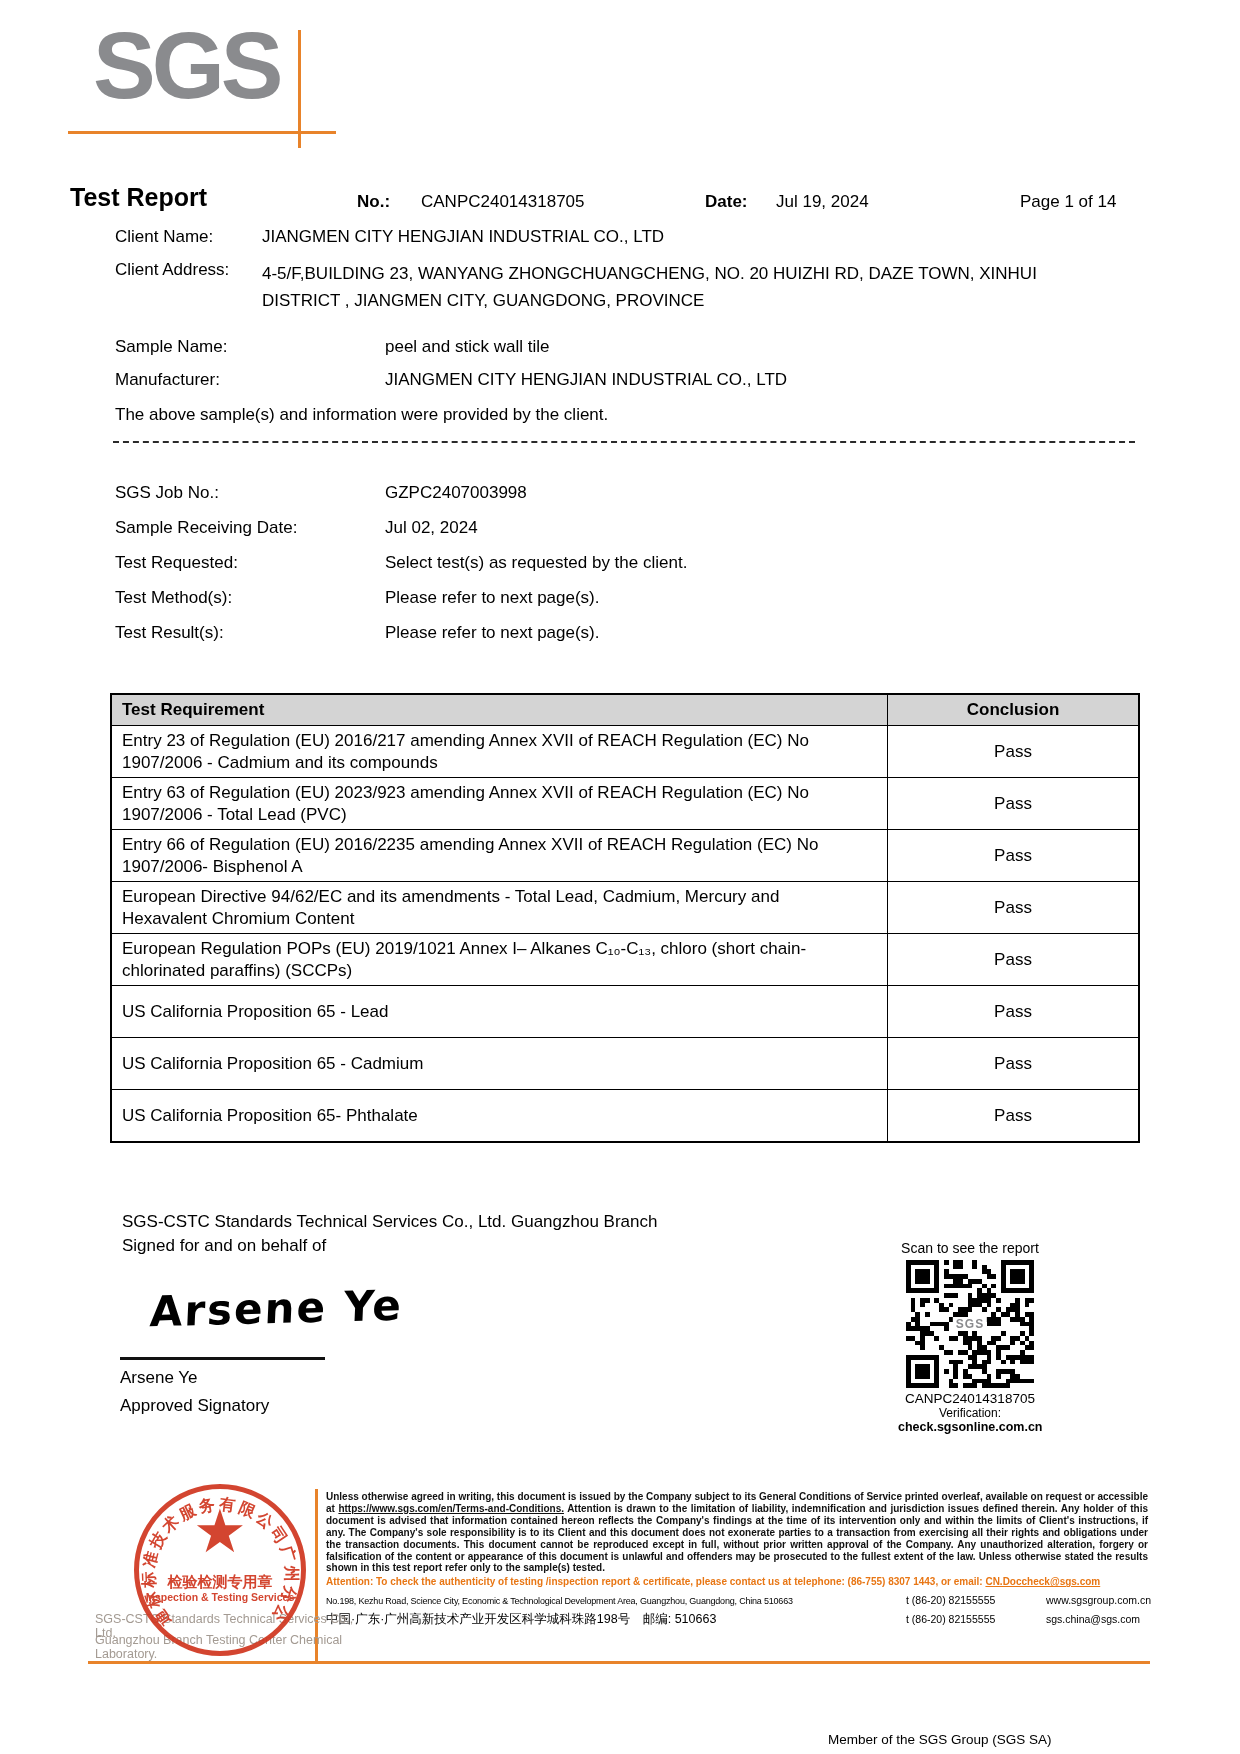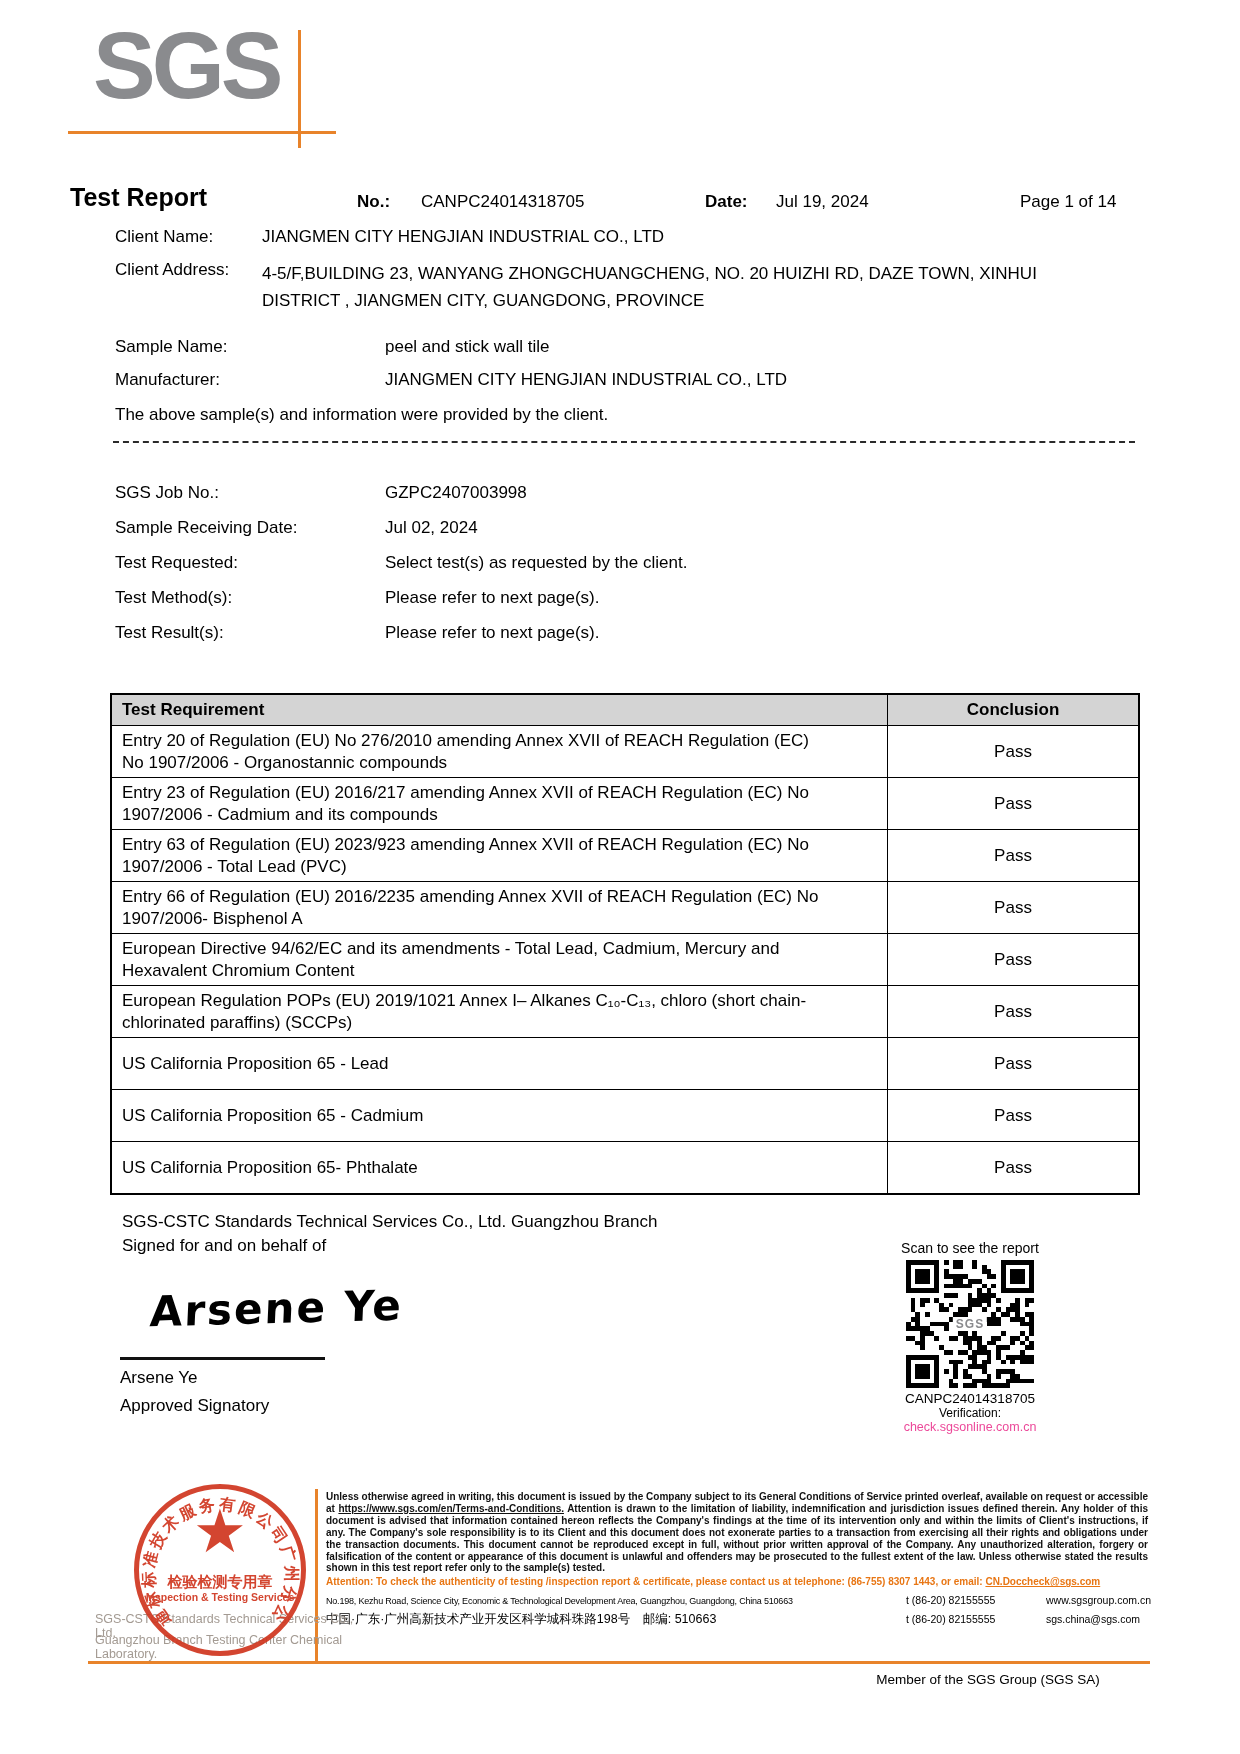--- a/index.html
+++ b/index.html
@@ -88,21 +88,21 @@
   .f-text{position:absolute;left:326px;top:1491px;width:822px;}
   .disc{font-size:10px;line-height:11.9px;text-align:justify;font-weight:600;color:#111;margin:0;}
   .disc a,.attn a{color:inherit;text-decoration:underline;}
   .attn{font-size:10px;line-height:12.2px;font-weight:bold;color:#e87614;margin:2px 0 0 0;}
   .addr-row{display:flex;align-items:baseline;margin-top:5px;}
   .addr-main{width:580px;flex:none;}
   .addr-en{font-size:9px;letter-spacing:-0.2px;}
   .addr-cn{font-size:12.5px;}
   .addr-phone{width:140px;flex:none;font-size:10.5px;}
   .addr-extra{flex:1;font-size:10.5px;}
-  .member{position:absolute;left:828px;top:1672px;width:320px;text-align:center;font-size:13.5px;}
+  .member{position:absolute;left:828px;top:1732px;width:320px;text-align:left;font-size:13.5px;}
 </style>
 </head>
 <body>
 
 <div class="page">
 
   <div class="logo">
     <div class="logo-text">SGS</div>
     <div class="logo-vline"></div>
     <div class="logo-hline"></div>
@@ -156,24 +156,20 @@
       <span class="k">Test Result(s):</span>
       <span class="v">Please refer to next page(s).</span>
     </div>
   </div>
 
   <table class="results">
     <tbody>
         <tr>
       <th class="req-h">Test Requirement</th>
       <th class="con-h">Conclusion</th>
-    </tr>
-    <tr>
-      <td class="req">Entry 20 of Regulation (EU) No 276/2010 amending Annex XVII of REACH Regulation (EC) No 1907/2006 - Organostannic compounds</td>
-      <td class="con">Pass</td>
     </tr>
     <tr>
       <td class="req">Entry 23 of Regulation (EU) 2016/217 amending Annex XVII of REACH Regulation (EC) No 1907/2006 - Cadmium and its compounds</td>
       <td class="con">Pass</td>
     </tr>
     <tr>
       <td class="req">Entry 63 of Regulation (EU) 2023/923 amending Annex XVII of REACH Regulation (EC) No 1907/2006 - Total Lead (PVC)</td>
       <td class="con">Pass</td>
     </tr>
     <tr>
@@ -216,21 +212,21 @@
     <div class="qr-scan">Scan to see the report</div>
     <div class="qr">
       <span><i style="left:37.93px;top:0.00px;width:4.74px;height:4.74px"></i><i style="left:47.41px;top:0.00px;width:4.74px;height:4.74px"></i><i style="left:52.15px;top:0.00px;width:4.74px;height:4.74px"></i><i style="left:66.37px;top:0.00px;width:4.74px;height:4.74px"></i><i style="left:47.41px;top:4.74px;width:4.74px;height:4.74px"></i><i style="left:52.15px;top:4.74px;width:4.74px;height:4.74px"></i><i style="left:66.37px;top:4.74px;width:4.74px;height:4.74px"></i><i style="left:75.85px;top:4.74px;width:4.74px;height:4.74px"></i><i style="left:37.93px;top:9.48px;width:4.74px;height:4.74px"></i><i style="left:75.85px;top:9.48px;width:4.74px;height:4.74px"></i><i style="left:80.59px;top:9.48px;width:4.74px;height:4.74px"></i><i style="left:37.93px;top:14.22px;width:4.74px;height:4.74px"></i><i style="left:42.67px;top:14.22px;width:4.74px;height:4.74px"></i><i style="left:47.41px;top:14.22px;width:4.74px;height:4.74px"></i><i style="left:52.15px;top:14.22px;width:4.74px;height:4.74px"></i><i style="left:56.89px;top:14.22px;width:4.74px;height:4.74px"></i><i style="left:80.59px;top:14.22px;width:4.74px;height:4.74px"></i><i style="left:85.33px;top:14.22px;width:4.74px;height:4.74px"></i><i style="left:47.41px;top:18.96px;width:4.74px;height:4.74px"></i><i style="left:52.15px;top:18.96px;width:4.74px;height:4.74px"></i><i style="left:61.63px;top:18.96px;width:4.74px;height:4.74px"></i><i style="left:66.37px;top:18.96px;width:4.74px;height:4.74px"></i><i style="left:71.11px;top:18.96px;width:4.74px;height:4.74px"></i><i style="left:37.93px;top:23.70px;width:4.74px;height:4.74px"></i><i style="left:42.67px;top:23.70px;width:4.74px;height:4.74px"></i><i style="left:47.41px;top:23.70px;width:4.74px;height:4.74px"></i><i style="left:52.15px;top:23.70px;width:4.74px;height:4.74px"></i><i style="left:56.89px;top:23.70px;width:4.74px;height:4.74px"></i><i style="left:61.63px;top:23.70px;width:4.74px;height:4.74px"></i><i style="left:75.85px;top:23.70px;width:4.74px;height:4.74px"></i><i style="left:85.33px;top:23.70px;width:4.74px;height:4.74px"></i><i style="left:71.11px;top:28.44px;width:4.74px;height:4.74px"></i><i style="left:80.59px;top:28.44px;width:4.74px;height:4.74px"></i><i style="left:37.93px;top:33.19px;width:4.74px;height:4.74px"></i><i style="left:42.67px;top:33.19px;width:4.74px;height:4.74px"></i><i style="left:47.41px;top:33.19px;width:4.74px;height:4.74px"></i><i style="left:61.63px;top:33.19px;width:4.74px;height:4.74px"></i><i style="left:71.11px;top:33.19px;width:4.74px;height:4.74px"></i><i style="left:75.85px;top:33.19px;width:4.74px;height:4.74px"></i><i style="left:80.59px;top:33.19px;width:4.74px;height:4.74px"></i><i style="left:85.33px;top:33.19px;width:4.74px;height:4.74px"></i><i style="left:4.74px;top:37.93px;width:4.74px;height:4.74px"></i><i style="left:14.22px;top:37.93px;width:4.74px;height:4.74px"></i><i style="left:18.96px;top:37.93px;width:4.74px;height:4.74px"></i><i style="left:28.44px;top:37.93px;width:4.74px;height:4.74px"></i><i style="left:61.63px;top:37.93px;width:4.74px;height:4.74px"></i><i style="left:66.37px;top:37.93px;width:4.74px;height:4.74px"></i><i style="left:71.11px;top:37.93px;width:4.74px;height:4.74px"></i><i style="left:75.85px;top:37.93px;width:4.74px;height:4.74px"></i><i style="left:80.59px;top:37.93px;width:4.74px;height:4.74px"></i><i style="left:90.07px;top:37.93px;width:4.74px;height:4.74px"></i><i style="left:109.04px;top:37.93px;width:4.74px;height:4.74px"></i><i style="left:118.52px;top:37.93px;width:4.74px;height:4.74px"></i><i style="left:123.26px;top:37.93px;width:4.74px;height:4.74px"></i><i style="left:4.74px;top:42.67px;width:4.74px;height:4.74px"></i><i style="left:14.22px;top:42.67px;width:4.74px;height:4.74px"></i><i style="left:33.19px;top:42.67px;width:4.74px;height:4.74px"></i><i style="left:42.67px;top:42.67px;width:4.74px;height:4.74px"></i><i style="left:61.63px;top:42.67px;width:4.74px;height:4.74px"></i><i style="left:66.37px;top:42.67px;width:4.74px;height:4.74px"></i><i style="left:71.11px;top:42.67px;width:4.74px;height:4.74px"></i><i style="left:80.59px;top:42.67px;width:4.74px;height:4.74px"></i><i style="left:104.30px;top:42.67px;width:4.74px;height:4.74px"></i><i style="left:109.04px;top:42.67px;width:4.74px;height:4.74px"></i><i style="left:118.52px;top:42.67px;width:4.74px;height:4.74px"></i><i style="left:4.74px;top:47.41px;width:4.74px;height:4.74px"></i><i style="left:33.19px;top:47.41px;width:4.74px;height:4.74px"></i><i style="left:37.93px;top:47.41px;width:4.74px;height:4.74px"></i><i style="left:52.15px;top:47.41px;width:4.74px;height:4.74px"></i><i style="left:56.89px;top:47.41px;width:4.74px;height:4.74px"></i><i style="left:61.63px;top:47.41px;width:4.74px;height:4.74px"></i><i style="left:75.85px;top:47.41px;width:4.74px;height:4.74px"></i><i style="left:90.07px;top:47.41px;width:4.74px;height:4.74px"></i><i style="left:99.56px;top:47.41px;width:4.74px;height:4.74px"></i><i style="left:104.30px;top:47.41px;width:4.74px;height:4.74px"></i><i style="left:109.04px;top:47.41px;width:4.74px;height:4.74px"></i><i style="left:9.48px;top:52.15px;width:4.74px;height:4.74px"></i><i style="left:18.96px;top:52.15px;width:4.74px;height:4.74px"></i><i style="left:47.41px;top:52.15px;width:4.74px;height:4.74px"></i><i style="left:52.15px;top:52.15px;width:4.74px;height:4.74px"></i><i style="left:56.89px;top:52.15px;width:4.74px;height:4.74px"></i><i style="left:85.33px;top:52.15px;width:4.74px;height:4.74px"></i><i style="left:94.81px;top:52.15px;width:4.74px;height:4.74px"></i><i style="left:99.56px;top:52.15px;width:4.74px;height:4.74px"></i><i style="left:109.04px;top:52.15px;width:4.74px;height:4.74px"></i><i style="left:118.52px;top:52.15px;width:4.74px;height:4.74px"></i><i style="left:123.26px;top:52.15px;width:4.74px;height:4.74px"></i><i style="left:4.74px;top:56.89px;width:4.74px;height:4.74px"></i><i style="left:9.48px;top:56.89px;width:4.74px;height:4.74px"></i><i style="left:42.67px;top:56.89px;width:4.74px;height:4.74px"></i><i style="left:66.37px;top:56.89px;width:4.74px;height:4.74px"></i><i style="left:71.11px;top:56.89px;width:4.74px;height:4.74px"></i><i style="left:75.85px;top:56.89px;width:4.74px;height:4.74px"></i><i style="left:80.59px;top:56.89px;width:4.74px;height:4.74px"></i><i style="left:85.33px;top:56.89px;width:4.74px;height:4.74px"></i><i style="left:90.07px;top:56.89px;width:4.74px;height:4.74px"></i><i style="left:104.30px;top:56.89px;width:4.74px;height:4.74px"></i><i style="left:109.04px;top:56.89px;width:4.74px;height:4.74px"></i><i style="left:113.78px;top:56.89px;width:4.74px;height:4.74px"></i><i style="left:123.26px;top:56.89px;width:4.74px;height:4.74px"></i><i style="left:0.00px;top:61.63px;width:4.74px;height:4.74px"></i><i style="left:9.48px;top:61.63px;width:4.74px;height:4.74px"></i><i style="left:23.70px;top:61.63px;width:4.74px;height:4.74px"></i><i style="left:28.44px;top:61.63px;width:4.74px;height:4.74px"></i><i style="left:33.19px;top:61.63px;width:4.74px;height:4.74px"></i><i style="left:37.93px;top:61.63px;width:4.74px;height:4.74px"></i><i style="left:52.15px;top:61.63px;width:4.74px;height:4.74px"></i><i style="left:66.37px;top:61.63px;width:4.74px;height:4.74px"></i><i style="left:71.11px;top:61.63px;width:4.74px;height:4.74px"></i><i style="left:80.59px;top:61.63px;width:4.74px;height:4.74px"></i><i style="left:85.33px;top:61.63px;width:4.74px;height:4.74px"></i><i style="left:90.07px;top:61.63px;width:4.74px;height:4.74px"></i><i style="left:113.78px;top:61.63px;width:4.74px;height:4.74px"></i><i style="left:118.52px;top:61.63px;width:4.74px;height:4.74px"></i><i style="left:123.26px;top:61.63px;width:4.74px;height:4.74px"></i><i style="left:0.00px;top:66.37px;width:4.74px;height:4.74px"></i><i style="left:4.74px;top:66.37px;width:4.74px;height:4.74px"></i><i style="left:9.48px;top:66.37px;width:4.74px;height:4.74px"></i><i style="left:14.22px;top:66.37px;width:4.74px;height:4.74px"></i><i style="left:18.96px;top:66.37px;width:4.74px;height:4.74px"></i><i style="left:37.93px;top:66.37px;width:4.74px;height:4.74px"></i><i style="left:66.37px;top:66.37px;width:4.74px;height:4.74px"></i><i style="left:71.11px;top:66.37px;width:4.74px;height:4.74px"></i><i style="left:123.26px;top:66.37px;width:4.74px;height:4.74px"></i><i style="left:14.22px;top:71.11px;width:4.74px;height:4.74px"></i><i style="left:18.96px;top:71.11px;width:4.74px;height:4.74px"></i><i style="left:23.70px;top:71.11px;width:4.74px;height:4.74px"></i><i style="left:52.15px;top:71.11px;width:4.74px;height:4.74px"></i><i style="left:56.89px;top:71.11px;width:4.74px;height:4.74px"></i><i style="left:66.37px;top:71.11px;width:4.74px;height:4.74px"></i><i style="left:94.81px;top:71.11px;width:4.74px;height:4.74px"></i><i style="left:113.78px;top:71.11px;width:4.74px;height:4.74px"></i><i style="left:123.26px;top:71.11px;width:4.74px;height:4.74px"></i><i style="left:0.00px;top:75.85px;width:4.74px;height:4.74px"></i><i style="left:4.74px;top:75.85px;width:4.74px;height:4.74px"></i><i style="left:14.22px;top:75.85px;width:4.74px;height:4.74px"></i><i style="left:28.44px;top:75.85px;width:4.74px;height:4.74px"></i><i style="left:42.67px;top:75.85px;width:4.74px;height:4.74px"></i><i style="left:47.41px;top:75.85px;width:4.74px;height:4.74px"></i><i style="left:56.89px;top:75.85px;width:4.74px;height:4.74px"></i><i style="left:61.63px;top:75.85px;width:4.74px;height:4.74px"></i><i style="left:66.37px;top:75.85px;width:4.74px;height:4.74px"></i><i style="left:71.11px;top:75.85px;width:4.74px;height:4.74px"></i><i style="left:85.33px;top:75.85px;width:4.74px;height:4.74px"></i><i style="left:90.07px;top:75.85px;width:4.74px;height:4.74px"></i><i style="left:104.30px;top:75.85px;width:4.74px;height:4.74px"></i><i style="left:109.04px;top:75.85px;width:4.74px;height:4.74px"></i><i style="left:118.52px;top:75.85px;width:4.74px;height:4.74px"></i><i style="left:9.48px;top:80.59px;width:4.74px;height:4.74px"></i><i style="left:14.22px;top:80.59px;width:4.74px;height:4.74px"></i><i style="left:56.89px;top:80.59px;width:4.74px;height:4.74px"></i><i style="left:61.63px;top:80.59px;width:4.74px;height:4.74px"></i><i style="left:71.11px;top:80.59px;width:4.74px;height:4.74px"></i><i style="left:80.59px;top:80.59px;width:4.74px;height:4.74px"></i><i style="left:85.33px;top:80.59px;width:4.74px;height:4.74px"></i><i style="left:104.30px;top:80.59px;width:4.74px;height:4.74px"></i><i style="left:113.78px;top:80.59px;width:4.74px;height:4.74px"></i><i style="left:123.26px;top:80.59px;width:4.74px;height:4.74px"></i><i style="left:14.22px;top:85.33px;width:4.74px;height:4.74px"></i><i style="left:33.19px;top:85.33px;width:4.74px;height:4.74px"></i><i style="left:61.63px;top:85.33px;width:4.74px;height:4.74px"></i><i style="left:71.11px;top:85.33px;width:4.74px;height:4.74px"></i><i style="left:75.85px;top:85.33px;width:4.74px;height:4.74px"></i><i style="left:90.07px;top:85.33px;width:4.74px;height:4.74px"></i><i style="left:94.81px;top:85.33px;width:4.74px;height:4.74px"></i><i style="left:99.56px;top:85.33px;width:4.74px;height:4.74px"></i><i style="left:118.52px;top:85.33px;width:4.74px;height:4.74px"></i><i style="left:123.26px;top:85.33px;width:4.74px;height:4.74px"></i><i style="left:37.93px;top:90.07px;width:4.74px;height:4.74px"></i><i style="left:42.67px;top:90.07px;width:4.74px;height:4.74px"></i><i style="left:52.15px;top:90.07px;width:4.74px;height:4.74px"></i><i style="left:56.89px;top:90.07px;width:4.74px;height:4.74px"></i><i style="left:66.37px;top:90.07px;width:4.74px;height:4.74px"></i><i style="left:71.11px;top:90.07px;width:4.74px;height:4.74px"></i><i style="left:75.85px;top:90.07px;width:4.74px;height:4.74px"></i><i style="left:80.59px;top:90.07px;width:4.74px;height:4.74px"></i><i style="left:90.07px;top:90.07px;width:4.74px;height:4.74px"></i><i style="left:113.78px;top:90.07px;width:4.74px;height:4.74px"></i><i style="left:61.63px;top:94.81px;width:4.74px;height:4.74px"></i><i style="left:66.37px;top:94.81px;width:4.74px;height:4.74px"></i><i style="left:80.59px;top:94.81px;width:4.74px;height:4.74px"></i><i style="left:90.07px;top:94.81px;width:4.74px;height:4.74px"></i><i style="left:99.56px;top:94.81px;width:4.74px;height:4.74px"></i><i style="left:104.30px;top:94.81px;width:4.74px;height:4.74px"></i><i style="left:109.04px;top:94.81px;width:4.74px;height:4.74px"></i><i style="left:113.78px;top:94.81px;width:4.74px;height:4.74px"></i><i style="left:118.52px;top:94.81px;width:4.74px;height:4.74px"></i><i style="left:123.26px;top:94.81px;width:4.74px;height:4.74px"></i><i style="left:42.67px;top:99.56px;width:4.74px;height:4.74px"></i><i style="left:47.41px;top:99.56px;width:4.74px;height:4.74px"></i><i style="left:52.15px;top:99.56px;width:4.74px;height:4.74px"></i><i style="left:66.37px;top:99.56px;width:4.74px;height:4.74px"></i><i style="left:75.85px;top:99.56px;width:4.74px;height:4.74px"></i><i style="left:80.59px;top:99.56px;width:4.74px;height:4.74px"></i><i style="left:94.81px;top:99.56px;width:4.74px;height:4.74px"></i><i style="left:104.30px;top:99.56px;width:4.74px;height:4.74px"></i><i style="left:113.78px;top:99.56px;width:4.74px;height:4.74px"></i><i style="left:118.52px;top:99.56px;width:4.74px;height:4.74px"></i><i style="left:123.26px;top:99.56px;width:4.74px;height:4.74px"></i><i style="left:47.41px;top:104.30px;width:4.74px;height:4.74px"></i><i style="left:61.63px;top:104.30px;width:4.74px;height:4.74px"></i><i style="left:66.37px;top:104.30px;width:4.74px;height:4.74px"></i><i style="left:71.11px;top:104.30px;width:4.74px;height:4.74px"></i><i style="left:75.85px;top:104.30px;width:4.74px;height:4.74px"></i><i style="left:37.93px;top:109.04px;width:4.74px;height:4.74px"></i><i style="left:47.41px;top:109.04px;width:4.74px;height:4.74px"></i><i style="left:56.89px;top:109.04px;width:4.74px;height:4.74px"></i><i style="left:75.85px;top:109.04px;width:4.74px;height:4.74px"></i><i style="left:90.07px;top:109.04px;width:4.74px;height:4.74px"></i><i style="left:94.81px;top:109.04px;width:4.74px;height:4.74px"></i><i style="left:99.56px;top:109.04px;width:4.74px;height:4.74px"></i><i style="left:104.30px;top:109.04px;width:4.74px;height:4.74px"></i><i style="left:47.41px;top:113.78px;width:4.74px;height:4.74px"></i><i style="left:56.89px;top:113.78px;width:4.74px;height:4.74px"></i><i style="left:61.63px;top:113.78px;width:4.74px;height:4.74px"></i><i style="left:80.59px;top:113.78px;width:4.74px;height:4.74px"></i><i style="left:90.07px;top:113.78px;width:4.74px;height:4.74px"></i><i style="left:104.30px;top:113.78px;width:4.74px;height:4.74px"></i><i style="left:109.04px;top:113.78px;width:4.74px;height:4.74px"></i><i style="left:42.67px;top:118.52px;width:4.74px;height:4.74px"></i><i style="left:66.37px;top:118.52px;width:4.74px;height:4.74px"></i><i style="left:71.11px;top:118.52px;width:4.74px;height:4.74px"></i><i style="left:75.85px;top:118.52px;width:4.74px;height:4.74px"></i><i style="left:80.59px;top:118.52px;width:4.74px;height:4.74px"></i><i style="left:99.56px;top:118.52px;width:4.74px;height:4.74px"></i><i style="left:104.30px;top:118.52px;width:4.74px;height:4.74px"></i><i style="left:109.04px;top:118.52px;width:4.74px;height:4.74px"></i><i style="left:113.78px;top:118.52px;width:4.74px;height:4.74px"></i><i style="left:118.52px;top:118.52px;width:4.74px;height:4.74px"></i><i style="left:123.26px;top:118.52px;width:4.74px;height:4.74px"></i><i style="left:42.67px;top:123.26px;width:4.74px;height:4.74px"></i><i style="left:47.41px;top:123.26px;width:4.74px;height:4.74px"></i><i style="left:56.89px;top:123.26px;width:4.74px;height:4.74px"></i><i style="left:61.63px;top:123.26px;width:4.74px;height:4.74px"></i><i style="left:66.37px;top:123.26px;width:4.74px;height:4.74px"></i><i style="left:75.85px;top:123.26px;width:4.74px;height:4.74px"></i><i style="left:80.59px;top:123.26px;width:4.74px;height:4.74px"></i><i style="left:85.33px;top:123.26px;width:4.74px;height:4.74px"></i><i style="left:90.07px;top:123.26px;width:4.74px;height:4.74px"></i><i style="left:94.81px;top:123.26px;width:4.74px;height:4.74px"></i><i style="left:99.56px;top:123.26px;width:4.74px;height:4.74px"></i></span>
       <span class="finder f-tl"></span>
       <span class="finder f-tr"></span>
       <span class="finder f-bl"></span>
       <span class="qr-center">SGS</span>
     </div>
     <div class="qr-no">CANPC24014318705</div>
     <div class="qr-ver">Verification:</div>
-    <a class="qr-url" href="#" style="color:#ec4899;text-decoration:none;display:block;">check.sgsonline.com.cn</a>
+    <a class="qr-url" href="#" style="color:#000000;text-decoration:none;display:block;font-weight:bold;">check.sgsonline.com.cn</a>
   </div>
 
   <div class="stamp-co1">SGS-CSTC Standards Technical Services Co., Ltd.</div>
   <div class="stamp-co2">Guangzhou Branch Testing Center Chemical Laboratory.</div>
 
   <div class="stamp">
     <div class="stamp-ring"></div>
     <svg width="172" height="172" viewBox="0 0 172 172">
       <defs>
           <path id="arc" d="M 38,137 A 66,66 0 1 1 134,137"></path>

